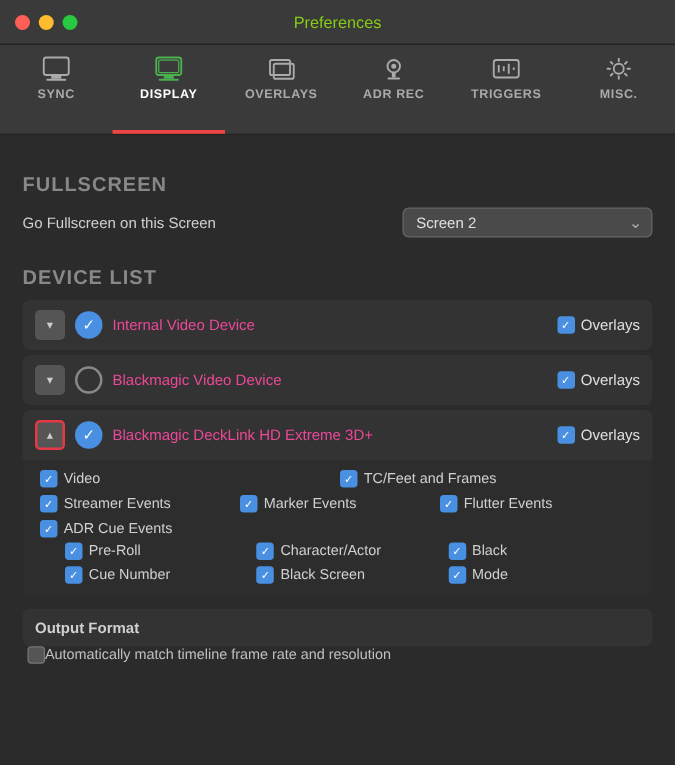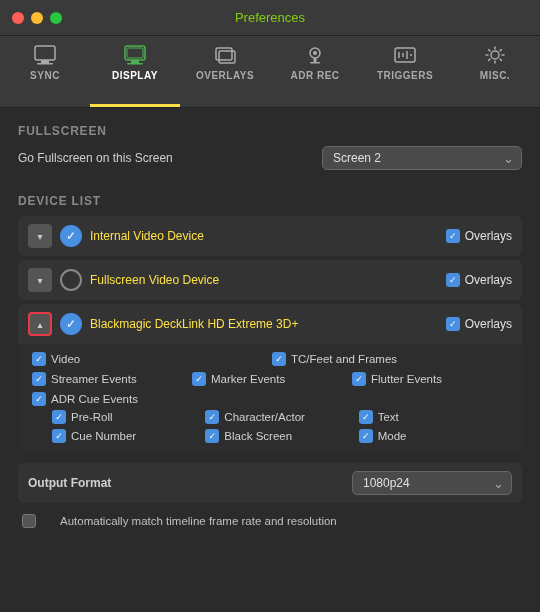--- a/index.html
+++ b/index.html
@@ -56,21 +56,21 @@
       flex-direction: column;
       align-items: center;
       justify-content: center;
       gap: 4px;
       cursor: pointer;
       padding-top: 6px;
       padding-bottom: 22px;
       border-bottom: 3px solid transparent;
     }
     .tab.active {
-      border-bottom: 3px solid #fde047;
+      border-bottom: 3px solid #ef4444;
     }
     .tab-icon {
       font-size: 22px;
       color: #aaa;
     }
     .tab.active .tab-icon {
       color: #4caf50;
     }
     .tab-label {
       font-size: 10px;
@@ -85,26 +85,26 @@
 
     
     .content {
       padding: 14px 18px;
       overflow-y: auto;
       height: calc(612px - 36px - 72px);
     }
 
     
     .section-title {
-      font-size: 12px;
+      font-size: 16px;
       font-weight: 700;
       color: #888;
       letter-spacing: 0.8px;
       margin-bottom: 8px;
-      margin-top: 2px;
+      margin-top: 18px;
     }
 
     
     .fullscreen-row {
       display: flex;
       align-items: center;
       justify-content: space-between;
       margin-bottom: 24px;
     }
     .fullscreen-label {
@@ -185,21 +185,21 @@
       background: transparent;
       border: 2px solid #888;
     }
     .check-circle-icon {
       color: #fff;
       font-size: 12px;
     }
     .device-name {
       flex: 1;
       font-size: 12px;
-      color: #fde047;
+      color: #ec4899;
     }
     .overlays-check {
       display: flex;
       align-items: center;
       gap: 5px;
       font-size: 12px;
       color: #e0e0e0;
     }
     .checkbox-blue {
       width: 14px; height: 14px;
@@ -263,22 +263,22 @@
     .output-label {
       font-size: 12px;
       color: #d0d0d0;
       font-weight: bold;
     }
 
     
     .auto-match-row {
       display: flex;
       align-items: center;
-      gap: 24px;
-      margin-top: 11px;
+      gap: 0;
+      margin-top: 0;
       padding-left: 4px;
     }
     .checkbox-unchecked {
       width: 14px; height: 14px;
       background: #555;
       border-radius: 3px;
       border: 1px solid #777;
       flex-shrink: 0;
     }
     .auto-match-label {
@@ -409,21 +409,21 @@
         <span>Overlays</span>
       </div>
     </div>
 
     <div class="device-row">
       <button class="chevron-btn">
         <span class="chevron-icon">▾</span>
       </button>
       <div class="check-circle outline">
       </div>
-      <span class="device-name">Fullscreen Video Device</span>
+      <span class="device-name">Blackmagic Video Device</span>
       <div class="overlays-check">
         <div class="checkbox-blue">
           <span class="checkbox-blue-icon">✓</span>
         </div>
         <span>Overlays</span>
       </div>
     </div>
 
     <div class="device-row expanded">
       <button class="chevron-btn highlighted">
@@ -496,21 +496,21 @@
           <div class="option-item">
             <div class="checkbox-blue">
               <span class="checkbox-blue-icon">✓</span>
             </div>
             <span>Character/Actor</span>
           </div>
           <div class="option-item">
             <div class="checkbox-blue">
               <span class="checkbox-blue-icon">✓</span>
             </div>
-            <span>Text</span>
+            <span>Black</span>
           </div>
           <div class="option-item">
             <div class="checkbox-blue">
               <span class="checkbox-blue-icon">✓</span>
             </div>
             <span>Cue Number</span>
           </div>
           <div class="option-item">
             <div class="checkbox-blue">
               <span class="checkbox-blue-icon">✓</span>
@@ -524,28 +524,20 @@
             <span>Mode</span>
           </div>
         </div>
       </div>
     </div>
 
   </div>
 
   <div class="output-format-row">
     <span class="output-label">Output Format</span>
-    <div class="dropdown-wrapper">
-      <select class="dropdown" style="width:160px;">
-        <option>1080p24</option>
-        <option>1080p25</option>
-        <option>1080p30</option>
-        <option>720p60</option>
-      </select>
-    </div>
   </div>
 
   <div class="auto-match-row">
     <div class="checkbox-unchecked"></div>
     <span class="auto-match-label">Automatically match timeline frame rate and resolution</span>
   </div>
 
 </div>
 
 </body></html>

